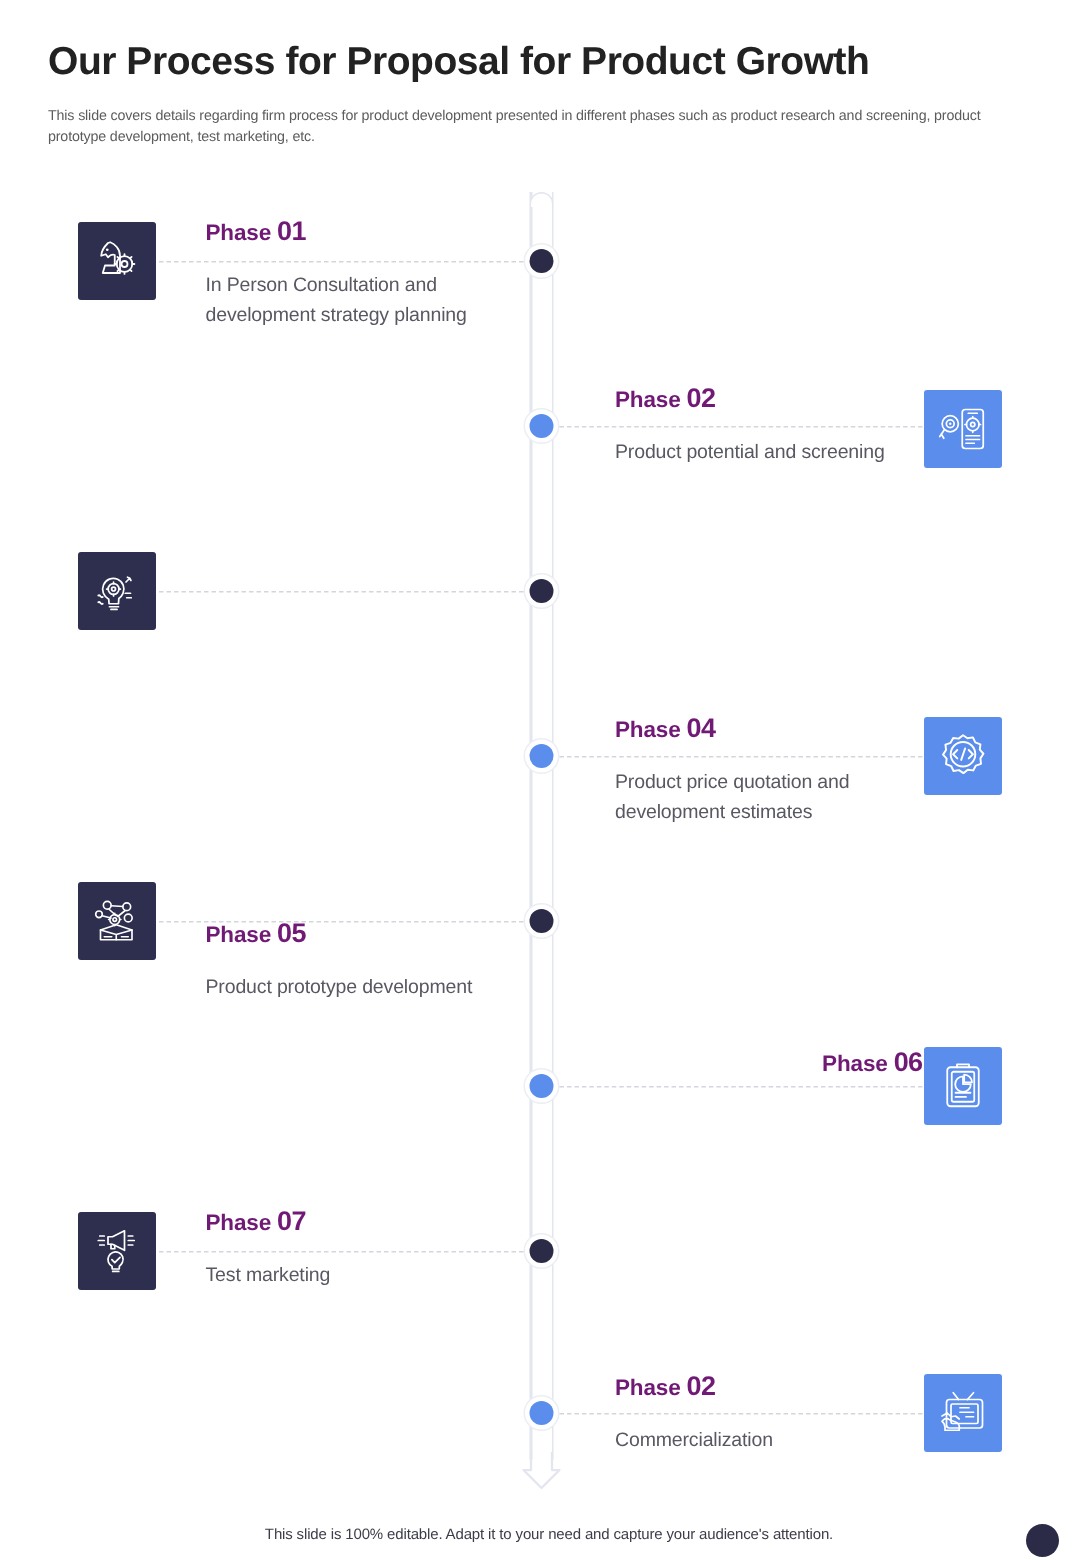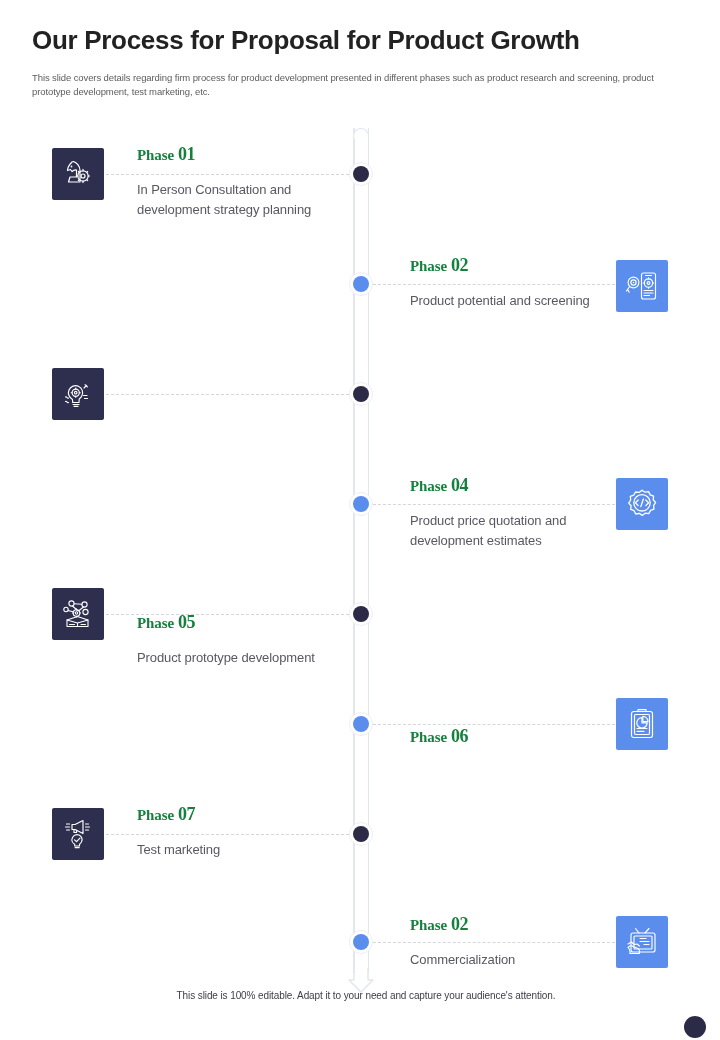--- a/index.html
+++ b/index.html
@@ -112,25 +112,24 @@
   }
   .tile.dark { background: #2e2e4f; }
   .tile.blue { background: #5b8ded; }
   .tile svg { display: block; }
 
   
   .phase { position: absolute; }
 
   .phase-head {
     font-size: 16.5px;
-    color: #15803d;
+    color: #701a75;
     font-weight: bold;
     letter-spacing: -0.2px;
     white-space: nowrap;
-    font-family: Liberation Serif, serif;
   }
   .phase-head .word {
     font-size: 15px;
     font-weight: bold;
     letter-spacing: -0.1px;
   }
   .phase-head .num {
     font-size: 18px;
     font-weight: bold;
     margin-left: 4px;
@@ -142,21 +141,21 @@
     font-size: 13px;
     color: #585862;
     line-height: 1.55;
     letter-spacing: -0.1px;
   }
 
   
   .footer-note {
     position: absolute;
     left: 0; right: 0;
-    top: 990px;
+    top: 1018px;
     text-align: center;
     font-size: 10px;
     color: #3d3d4a;
     letter-spacing: -0.1px;
     margin-left: 12px;
   }
   .corner-dot {
     position: absolute;
     right: 14px;
     top: 1016px;
@@ -357,21 +356,21 @@
     <div class="phase-desc">Product price quotation and development estimates</div>
   </div>
 
   <div class="phase" style="left:137px; top:612px; width:200px;">
     <div class="phase-head">
       <span class="word">Phase</span><span class="num">05</span>
     </div>
     <div class="phase-desc">Product prototype development</div>
   </div>
 
-  <div class="phase" style="left:410px; top:726px; width:205px;">
+  <div class="phase" style="left:410px; top:698px; width:205px;text-align:right;">
     <div class="phase-head">
       <span class="word">Phase</span><span class="num">06</span>
     </div>
   </div>
 
   <div class="phase" style="left:137px; top:804px; width:200px;">
     <div class="phase-head">
       <span class="word">Phase</span><span class="num">07</span>
     </div>
     <div class="phase-desc">Test marketing</div>

